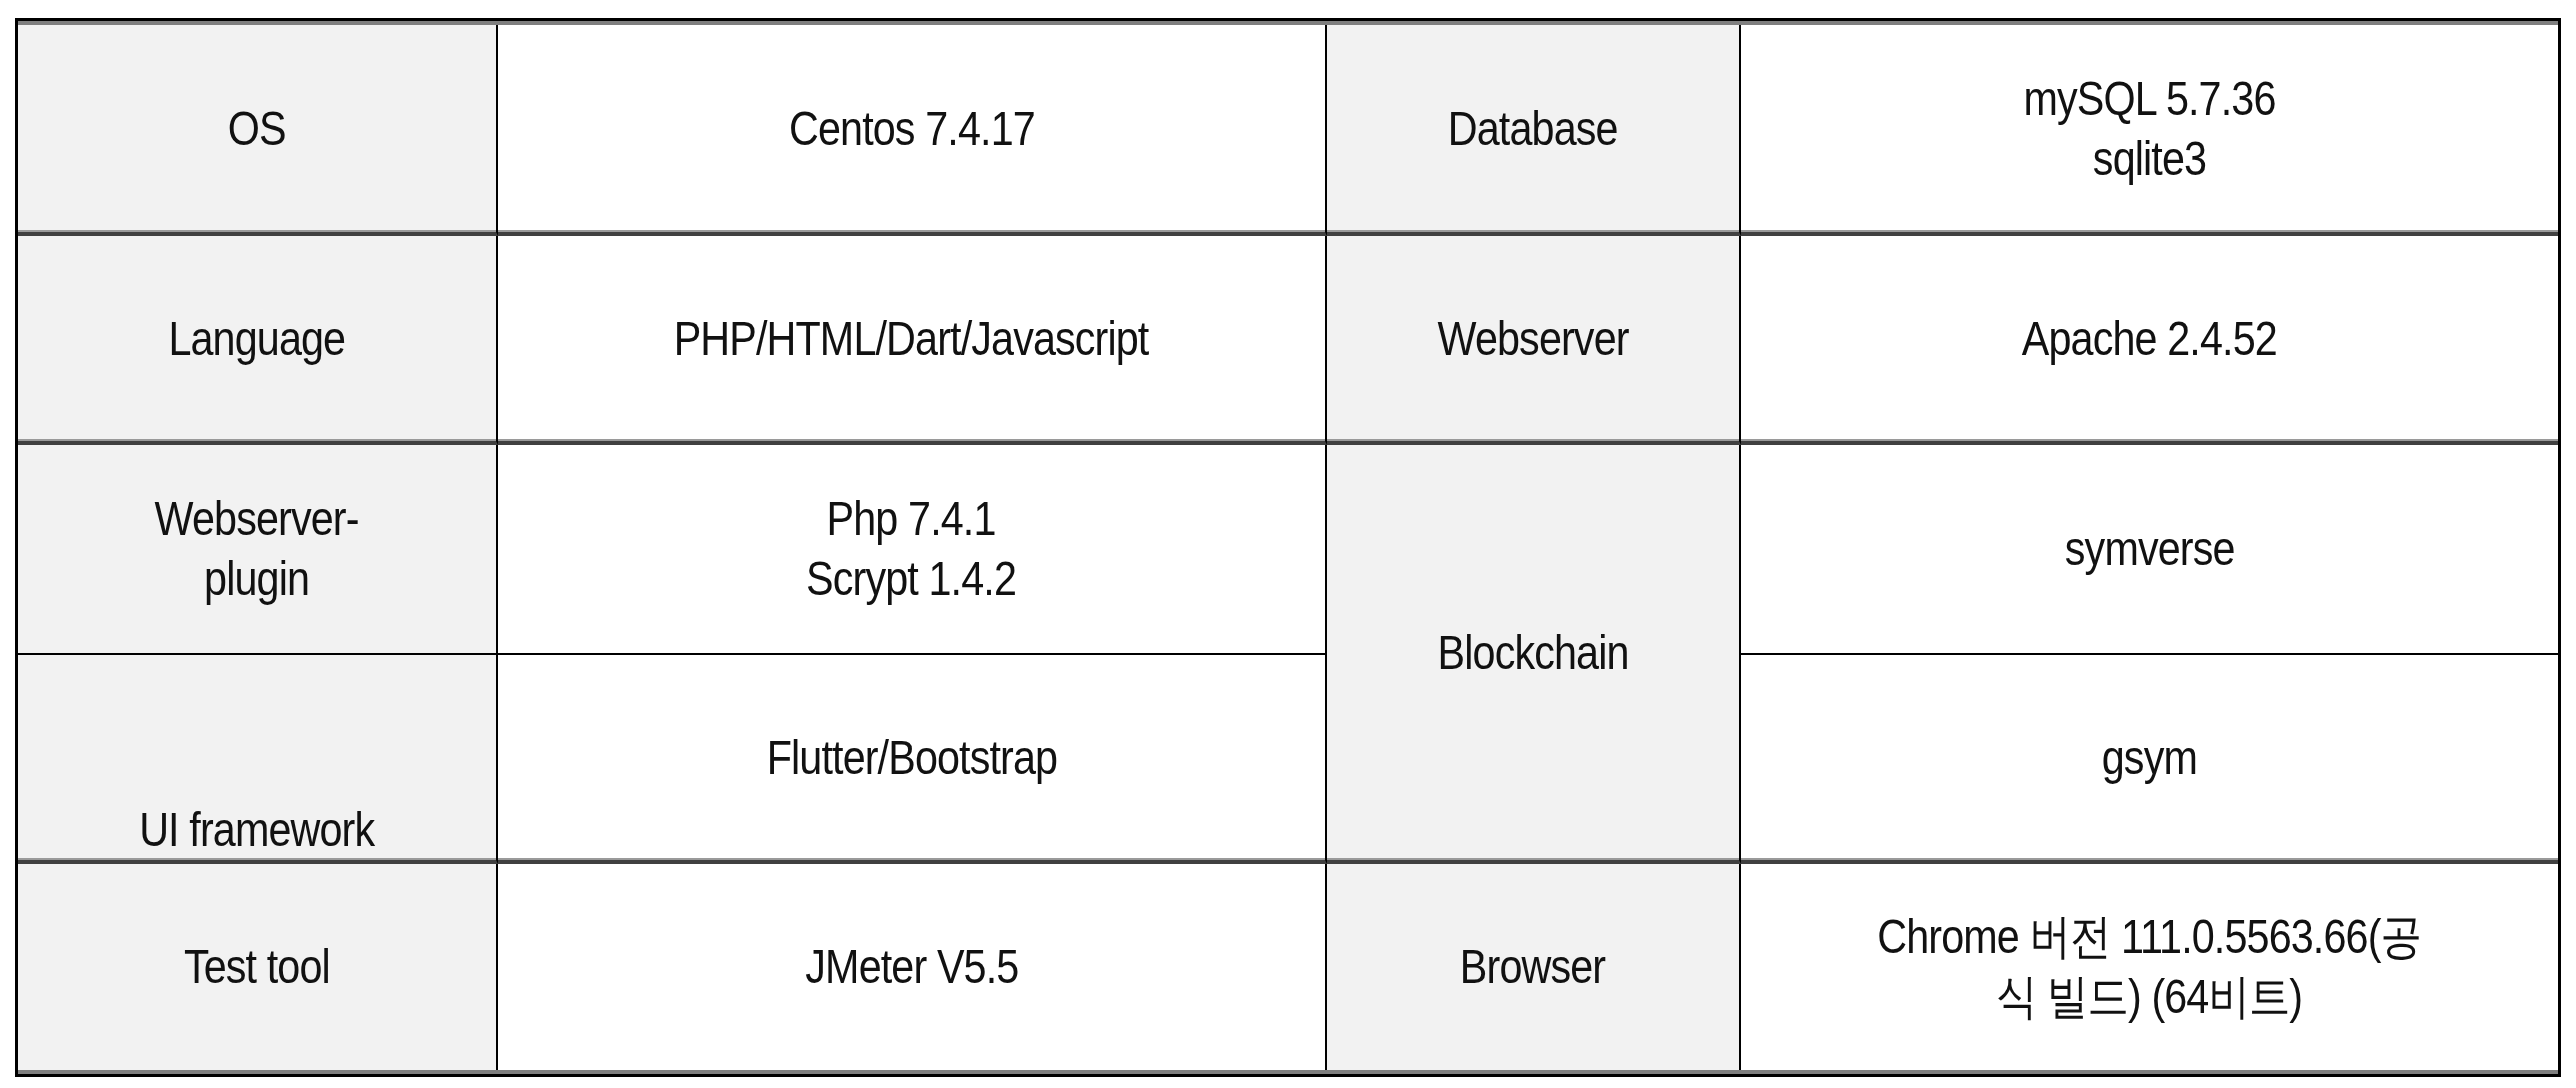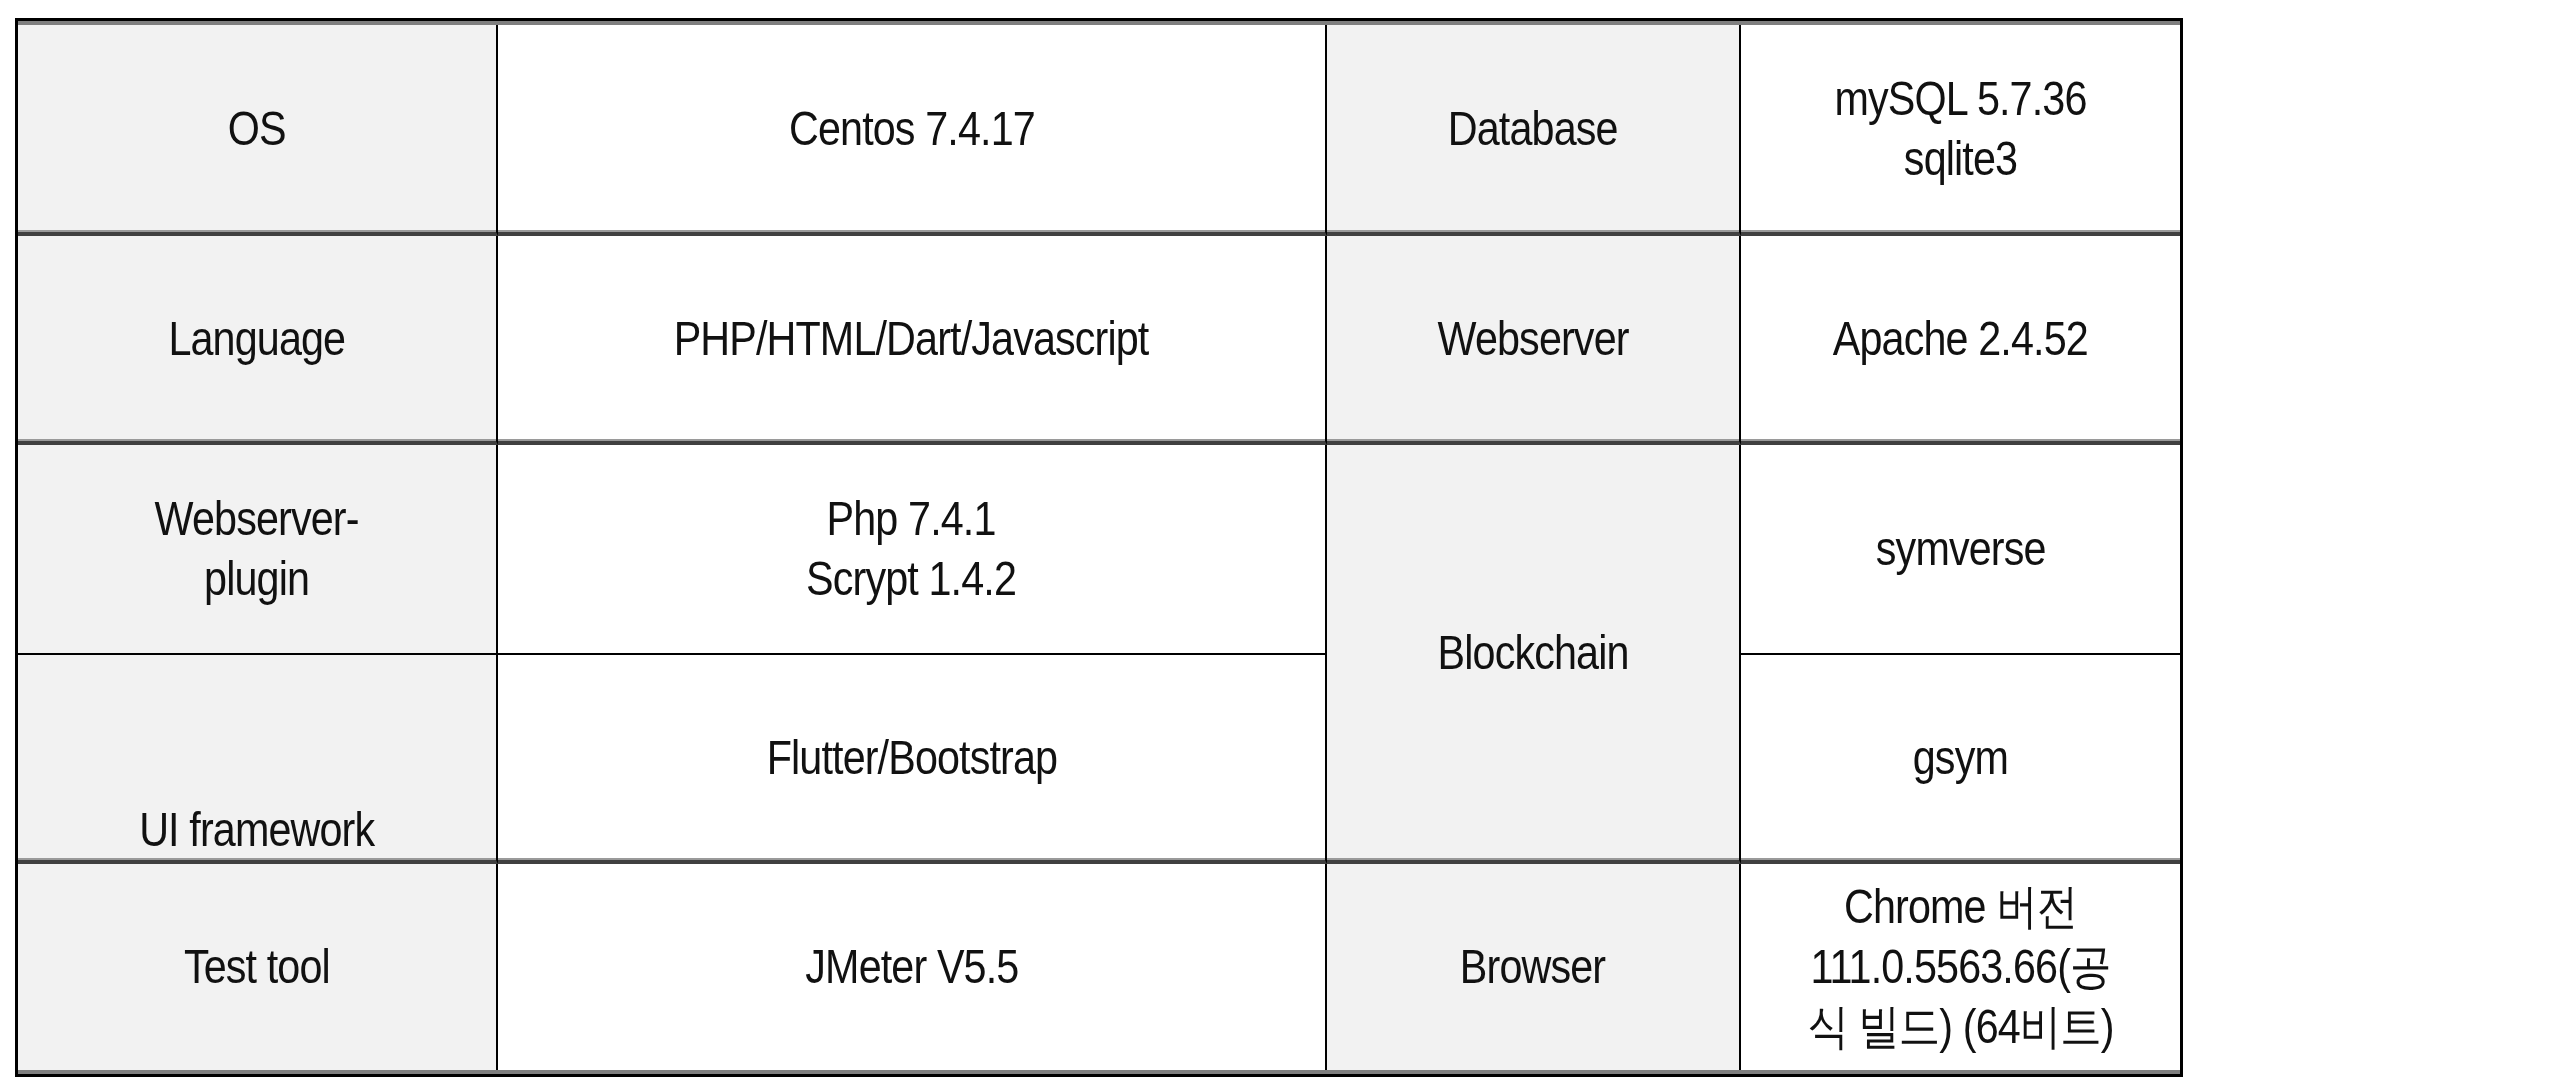--- a/index.html
+++ b/index.html
@@ -12,21 +12,21 @@
     height: 1088px;
     position: relative;
     overflow: hidden;
     font-family: "Liberation Sans", "DejaVu Sans", sans-serif;
     color: #111111;
   }
   .table-wrap {
     position: absolute;
     left: 15px;
     top: 18px;
-    width: 2168px;
+    width: 2546px;
     height: 1059px;
     box-sizing: border-box;
     border-top: 3px solid #000;
     border-bottom: 3px solid #000;
     border-left: 3px solid #000;
     border-right: 3px solid #000;
   }
   .grid {
     position: absolute;
     left: 0;

